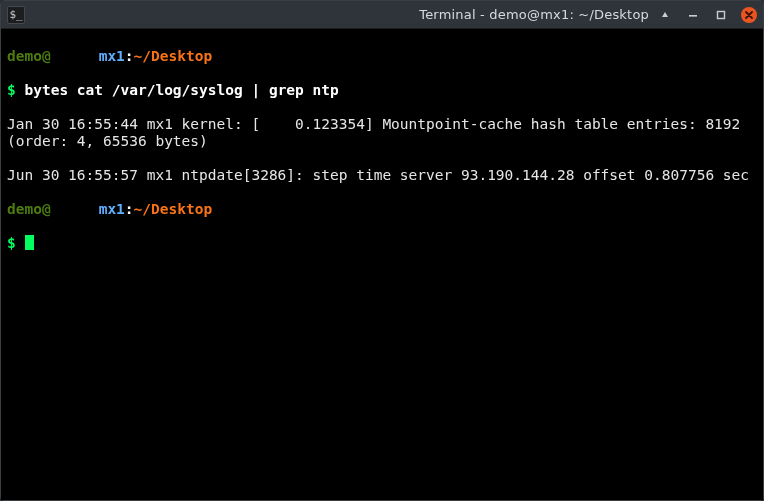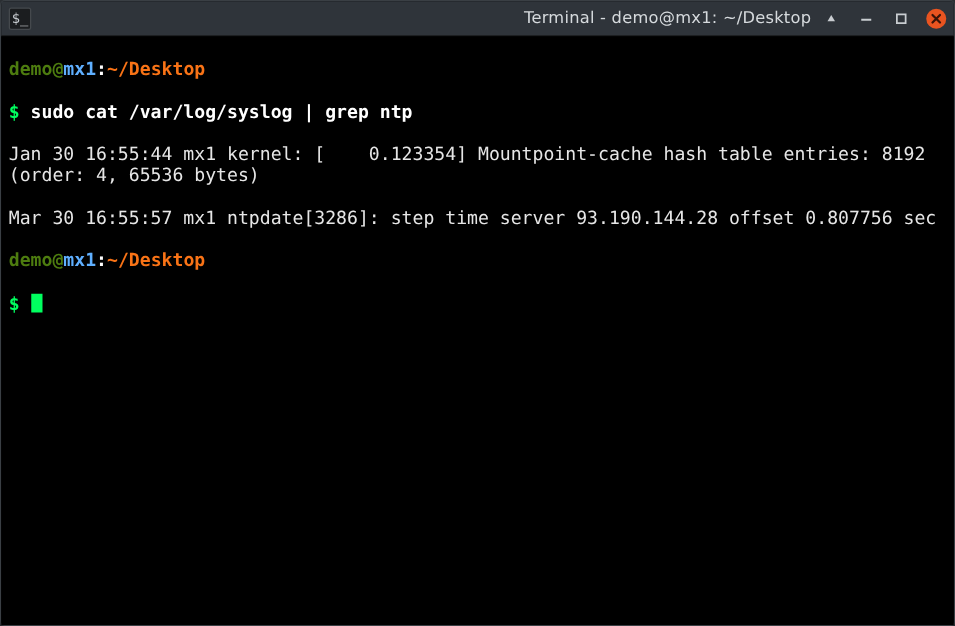--- a/index.html
+++ b/index.html
@@ -86,21 +86,21 @@
     font-family: "DejaVu Sans Mono", "Liberation Mono", monospace;
     font-size: 14.5px;
     line-height: 17px;
     color: #e6e6e6;
     white-space: pre-wrap;
     word-break: break-all;
     overflow: hidden;
   }
   .t-line { display: block; }
   .c-user { color: #4d7c0f; font-weight: bold; } 
-  .c-host { color: #5fafff; font-weight: bold; } 
+  .c-host { color: #5fafff; font-weight: bold; padding-left: 48px; } 
   .c-sep  { color: #ffffff; font-weight: bold; }
   .c-path { color: #f97316; font-weight: bold; } 
   .c-dol  { color: #00ff5f; font-weight: bold; } 
   .c-cmd  { color: #ffffff; font-weight: bold; }
   .c-out  { color: #e6e6e6; }
   .cursor-block {
     display: inline-block;
     width: 8.8px;
     height: 15px;
     background: #00ff5f;
@@ -135,20 +135,20 @@
       <div class="close-btn">
         <svg width="10" height="10" viewBox="0 0 10 10">
             <path d="M2 2 L8 8 M8 2 L2 8" stroke="#3a1408" stroke-width="1.8" stroke-linecap="round"></path>
           </svg>
       </div>
     </div>
   </div>
 
   <div class="terminal-body">
 <span class="t-line"><span class="c-user">demo</span><span class="c-user">@</span><span class="c-host">mx1</span><span class="c-sep">:</span><span class="c-path">~/Desktop</span></span>
-<span class="t-line"><span class="c-dol">$</span><span class="c-cmd"> sudo cat /var/log/syslog | grep ntp</span></span>
+<span class="t-line"><span class="c-dol">$</span><span class="c-cmd"> bytes cat /var/log/syslog | grep ntp</span></span>
 <span class="t-line c-out">Jan 30 16:55:44 mx1 kernel: [    0.123354] Mountpoint-cache hash table entries: 8192 (order: 4, 65536 bytes)</span>
-<span class="t-line c-out">Mar 30 16:55:57 mx1 ntpdate[3286]: step time server 93.190.144.28 offset 0.807756 sec</span>
+<span class="t-line c-out">Jun 30 16:55:57 mx1 ntpdate[3286]: step time server 93.190.144.28 offset 0.807756 sec</span>
 <span class="t-line"><span class="c-user">demo</span><span class="c-user">@</span><span class="c-host">mx1</span><span class="c-sep">:</span><span class="c-path">~/Desktop</span></span>
 <span class="t-line"><span class="c-dol">$</span> <span class="cursor-block"></span></span>
   </div>
 
 </div>
 
 </body></html>

